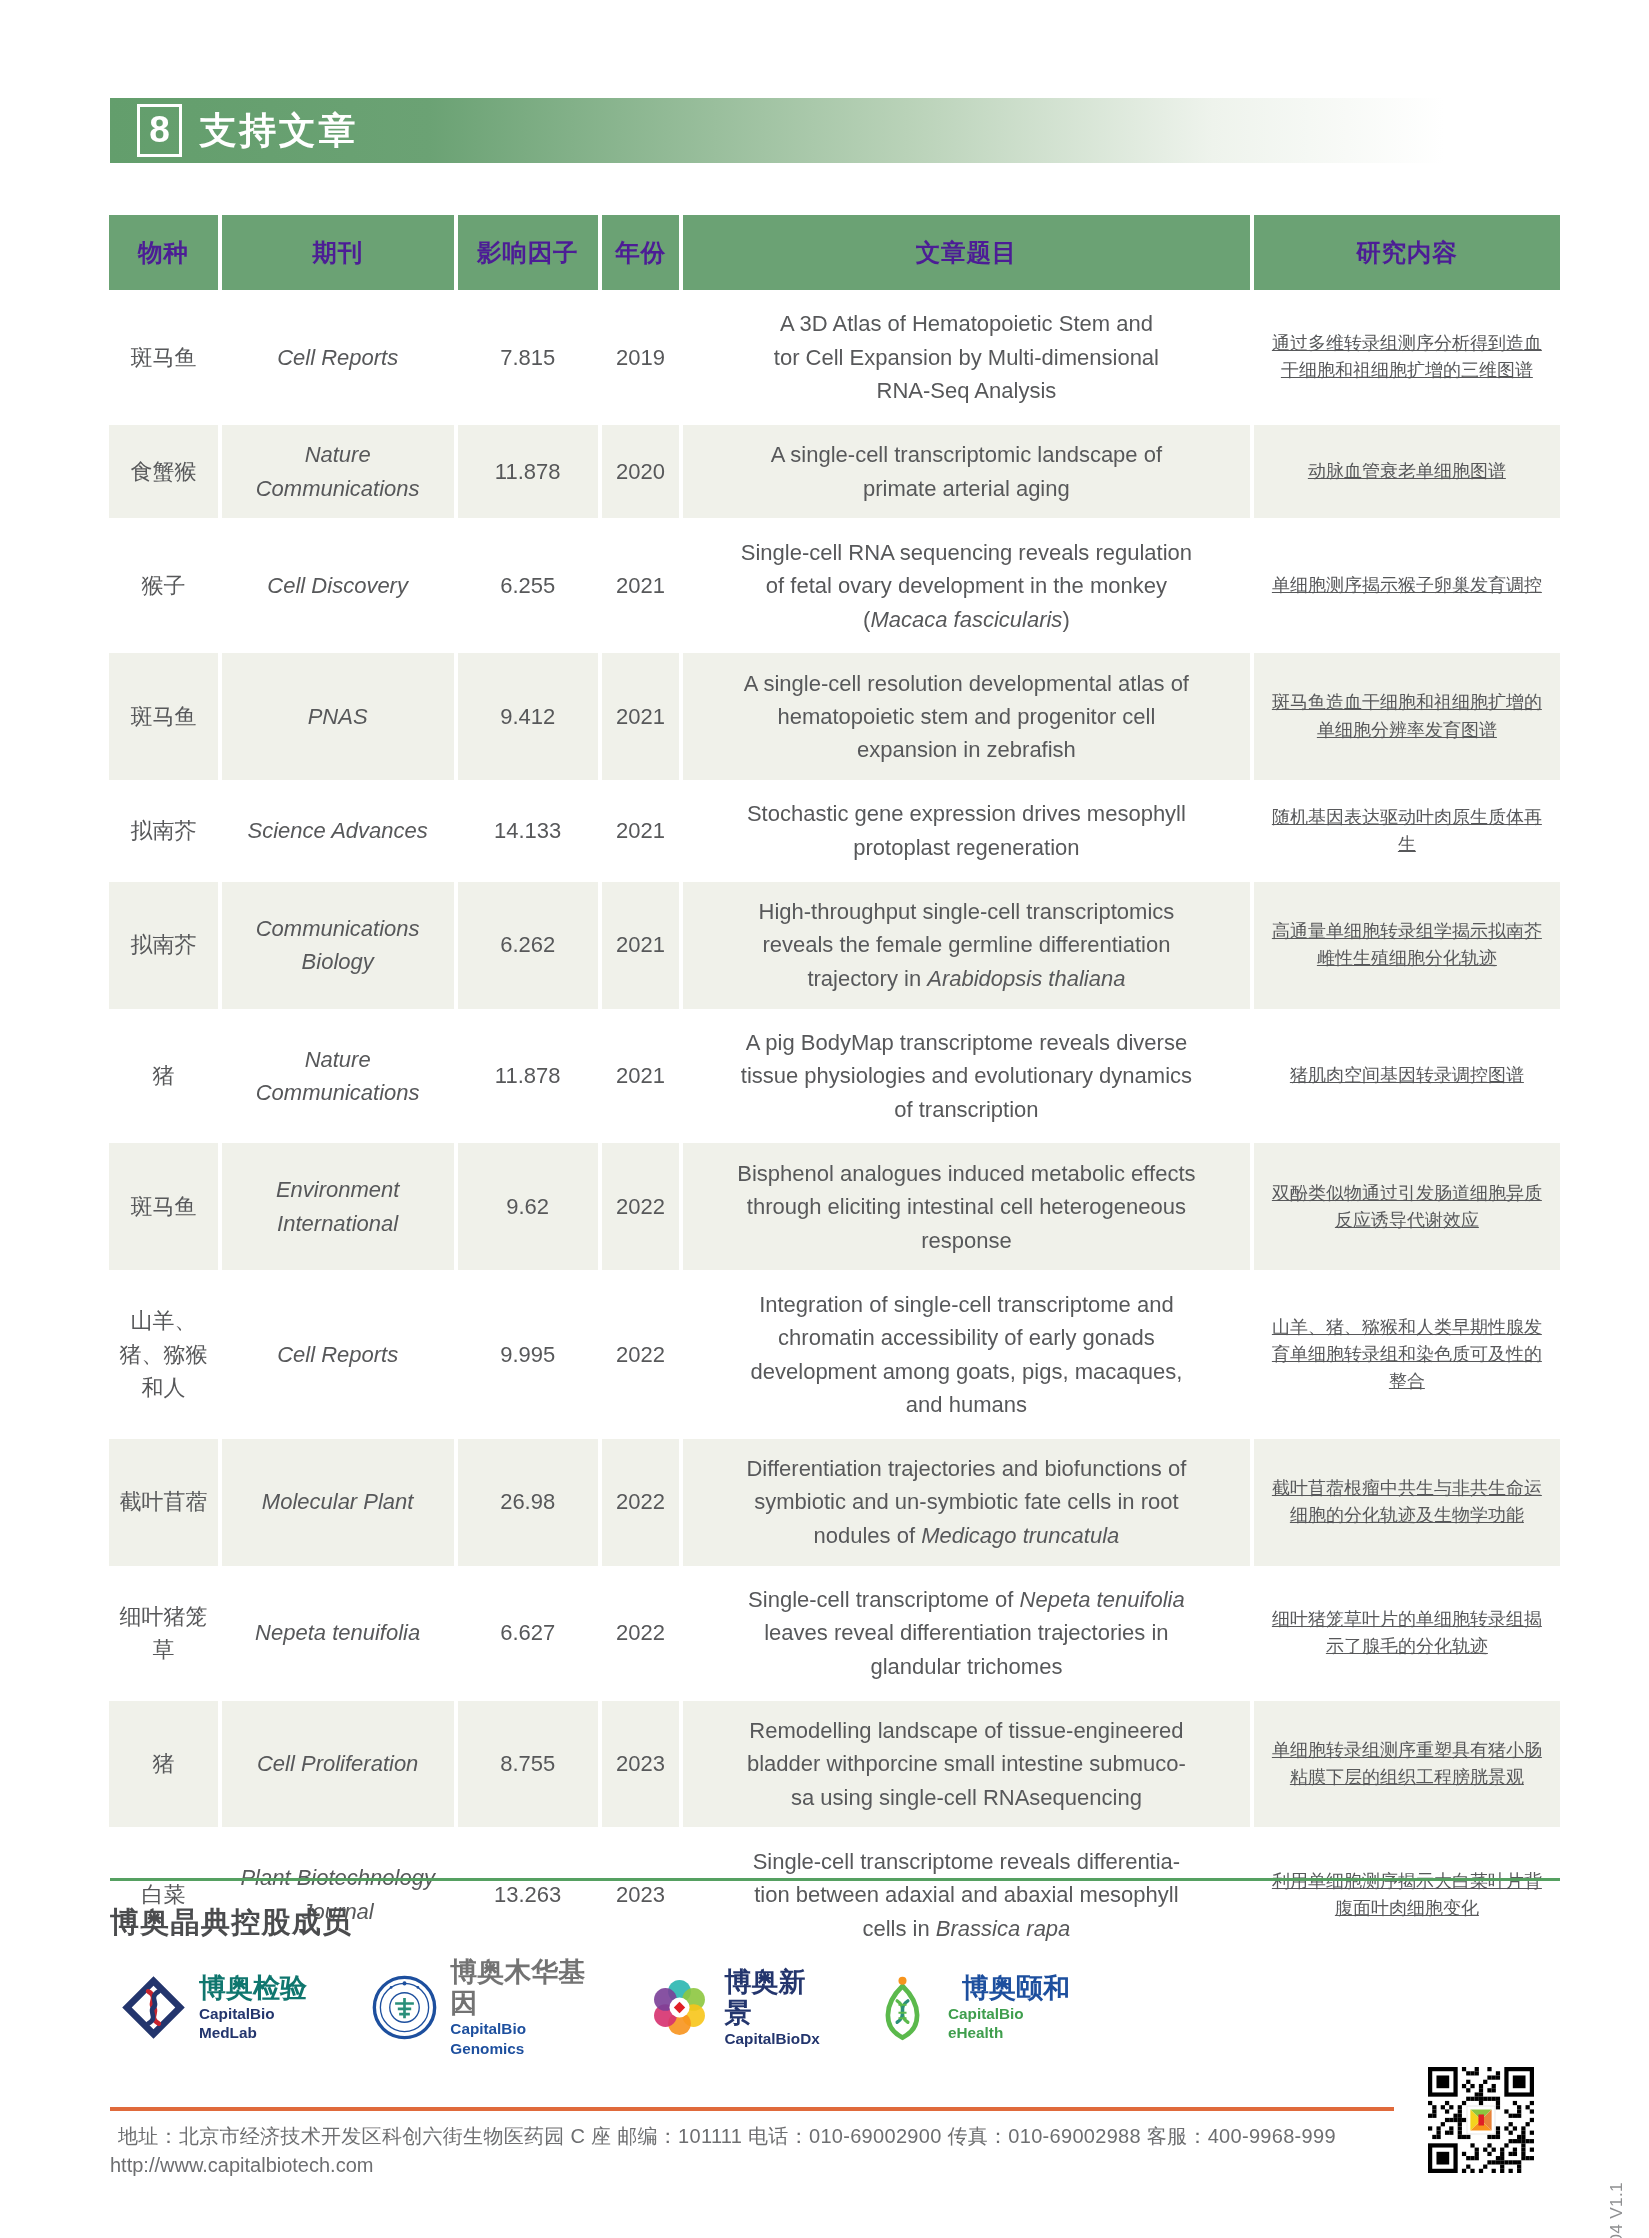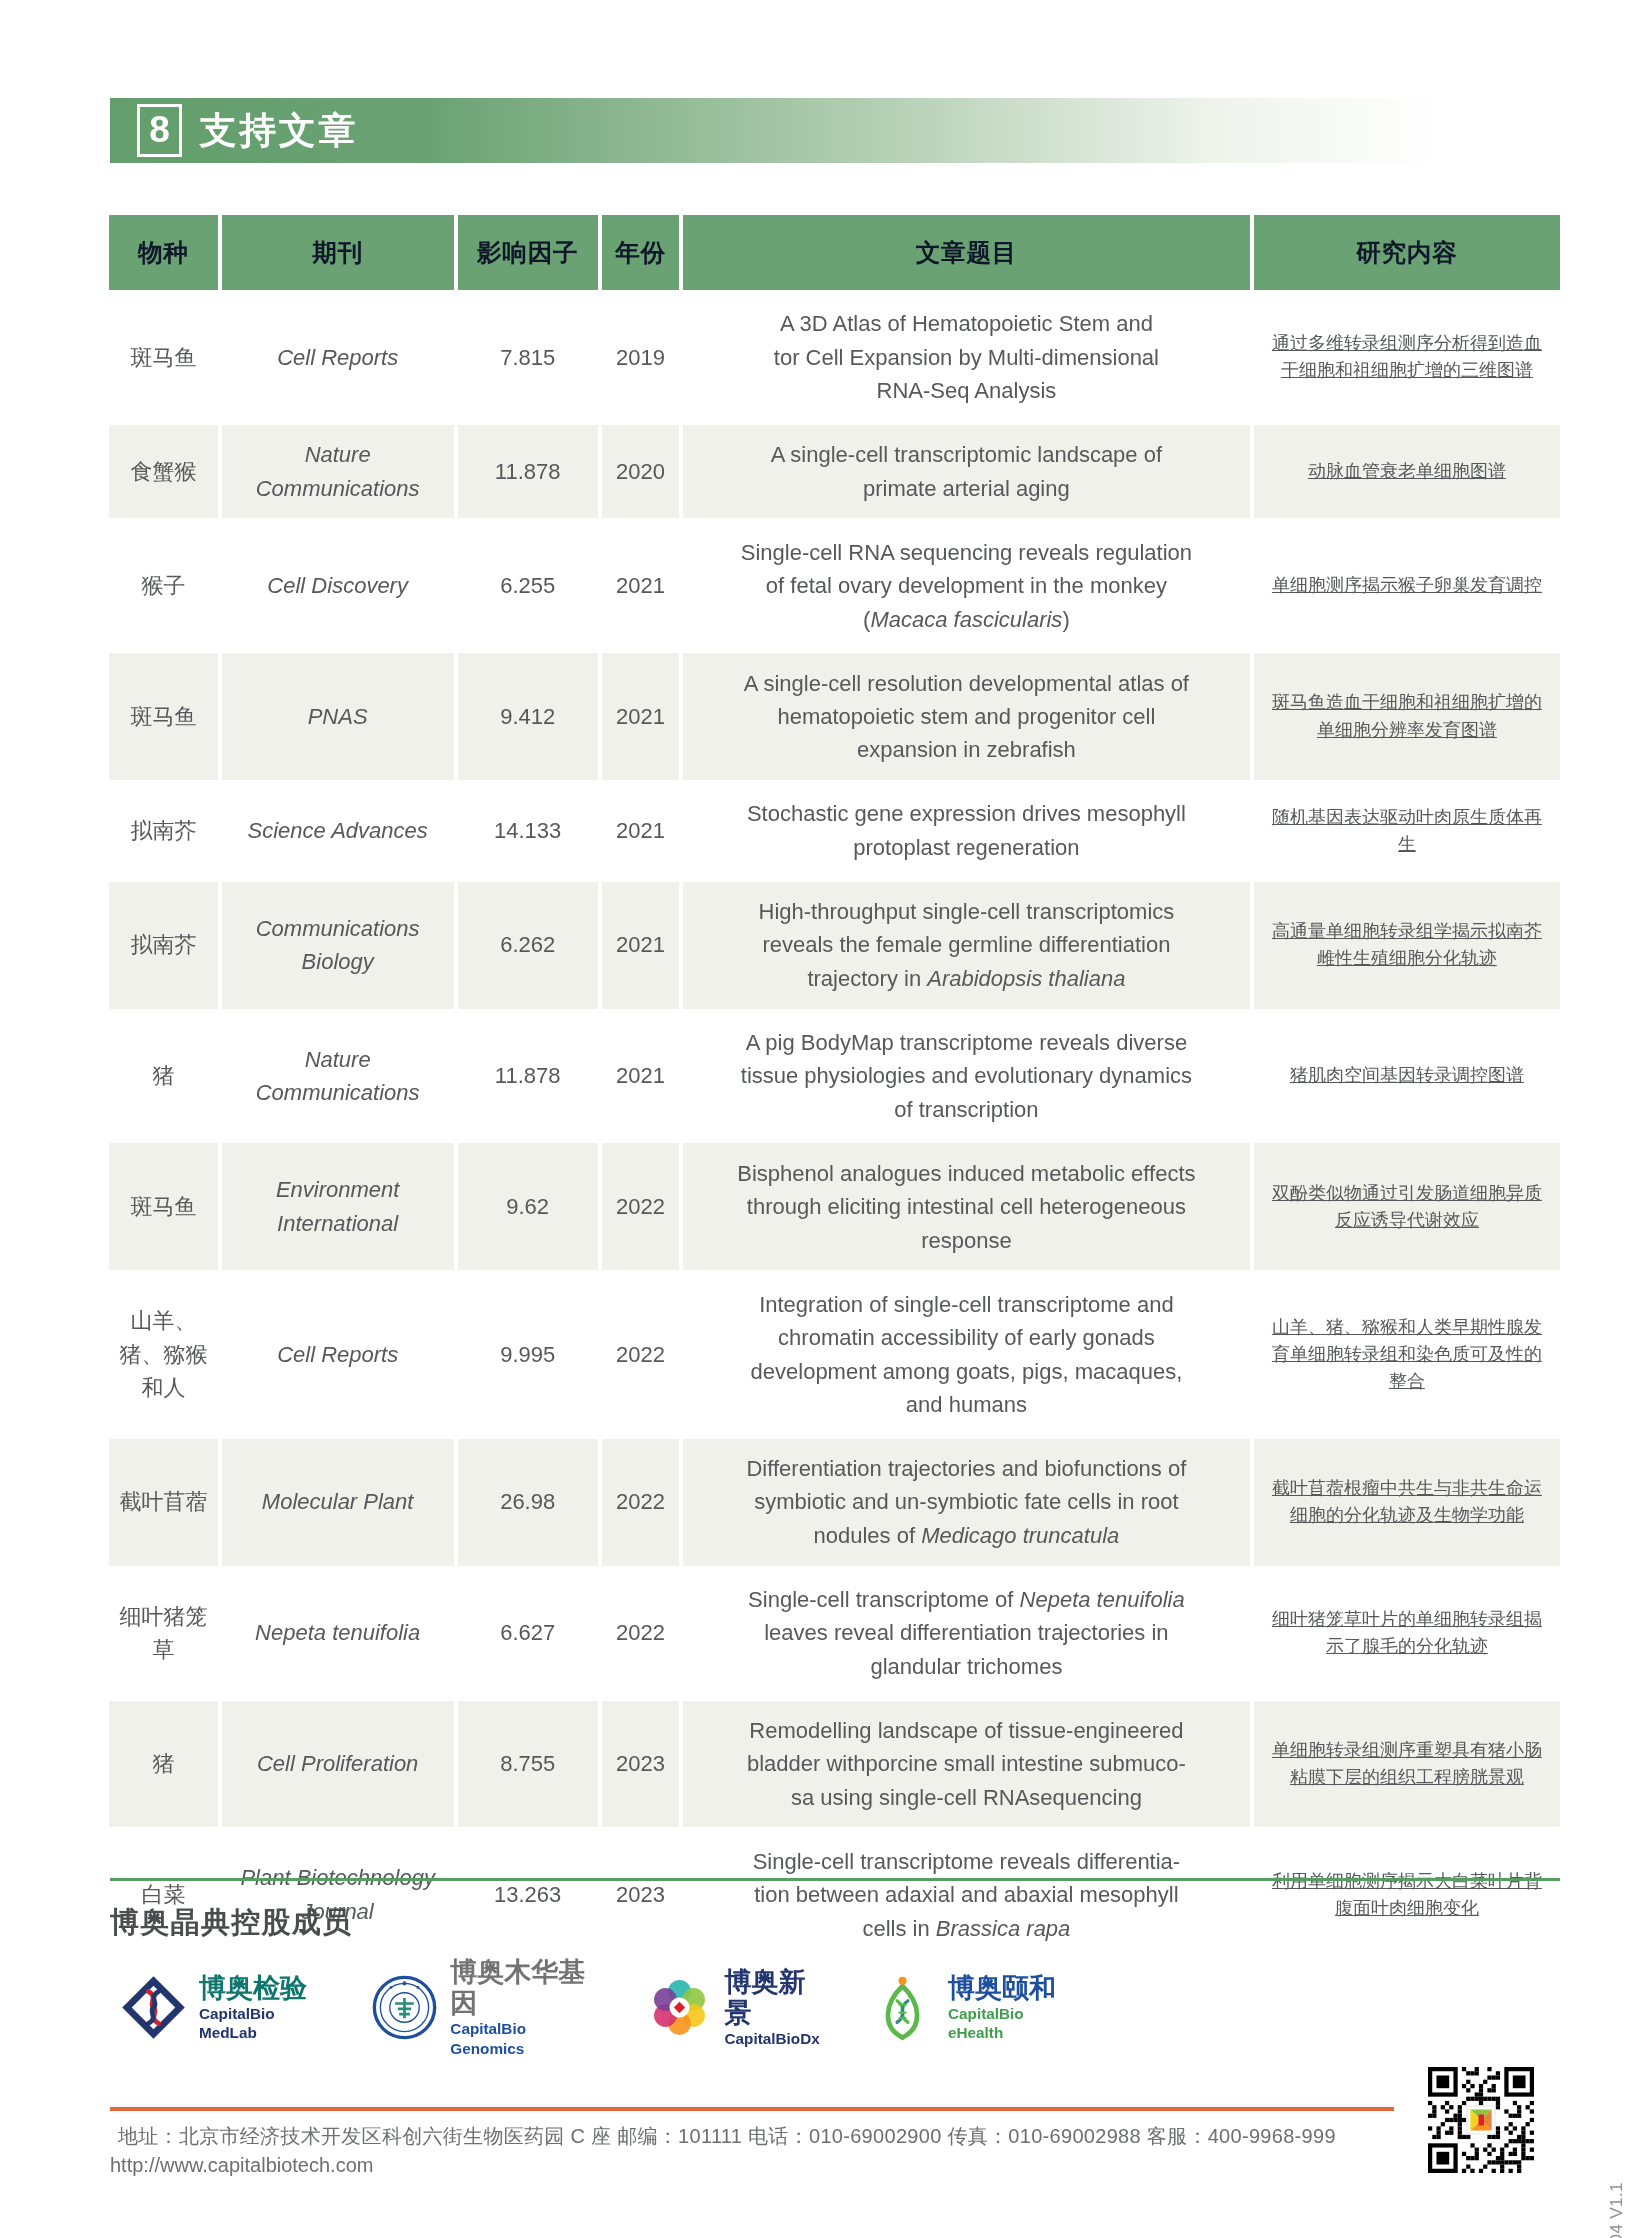--- a/index.html
+++ b/index.html
@@ -40,21 +40,21 @@
 
   
   table.articles{
     position:absolute;left:105px;top:211px;width:1459px;
     border-collapse:separate;border-spacing:4.7px 4.7px;
     table-layout:fixed;
   }
   col.c0{width:7.6%;} col.c1{width:16.2%;} col.c2{width:9.8%;}
   col.c3{width:5.4%;} col.c4{width:39.6%;} col.c5{width:21.4%;}
   th{
-    background:var(--header-green);color:#0f172a;font-size:24.6px;font-weight:bold;
+    background:var(--header-green);color:#4c1d95;font-size:24.6px;font-weight:bold;
     padding:21px 2.7px;text-align:center;letter-spacing:0.7px;
   }
   td{
     font-size:22px;line-height:1.52;text-align:center;vertical-align:middle;
     padding:13.3px 6.7px;color:var(--ink);background:transparent;
   }
   tr.alt td{background:var(--alt-row);}
   td.journal{font-style:italic;padding-left:10.6px;padding-right:10.6px;}
   td.title-cell{padding-left:18.6px;padding-right:18.6px;}
   td.research{font-size:18px;padding-left:14.6px;padding-right:14.6px;text-decoration:underline;}
@@ -64,21 +64,21 @@
   .green-rule{position:absolute;left:110px;top:1878px;width:1450px;height:3.3px;background:var(--line-green);}
   .members-heading{position:absolute;left:110px;top:1903px;font-size:29px;font-weight:bold;color:#4b4c4e;letter-spacing:1.3px;}
   .logos{position:absolute;left:120px;top:1957px;width:998px;display:flex;align-items:center;}
   .logo-group{display:flex;align-items:center;margin-right:48px;}
   .logo-icon{width:67px;height:67px;flex:0 0 auto;margin-right:12px;}
   .logo-text .cn{font-size:27px;font-weight:bold;line-height:1.15;}
   .logo-text .en{font-size:15.3px;font-weight:bold;line-height:1.3;}
   .g1 .cn{color:#0f766e;} .g1 .en{color:#23356d;}
   .g2 .cn{color:#737373;} .g2 .en{color:#1d4f9e;}
   .g3 .cn{color:#23356d;} .g3 .en{color:#23356d;}
-  .g4 .cn{color:#1d4f9e;} .g4 .en{color:#3f9e4d;}
+  .g4 .cn{color:#1d4f9e;text-align:right;} .g4 .en{color:#3f9e4d;}
 
   .company{position:absolute;left:110px;top:2060px;font-size:28px;font-weight:bold;color:#4b4c4e;letter-spacing:1.3px;}
   .orange-rule{position:absolute;left:110px;top:2107px;width:1284px;height:4px;background:var(--orange);}
   .contact{position:absolute;left:118px;top:2123px;width:1284px;font-size:20px;color:#6d6e70;letter-spacing:0.3px;}
   .website{position:absolute;left:110px;top:2154px;font-size:20px;color:#6d6e70;}
 
   .qr{position:absolute;left:1428px;top:2067px;width:106px;height:106px;}
 </style>
 </head>
 <body>

